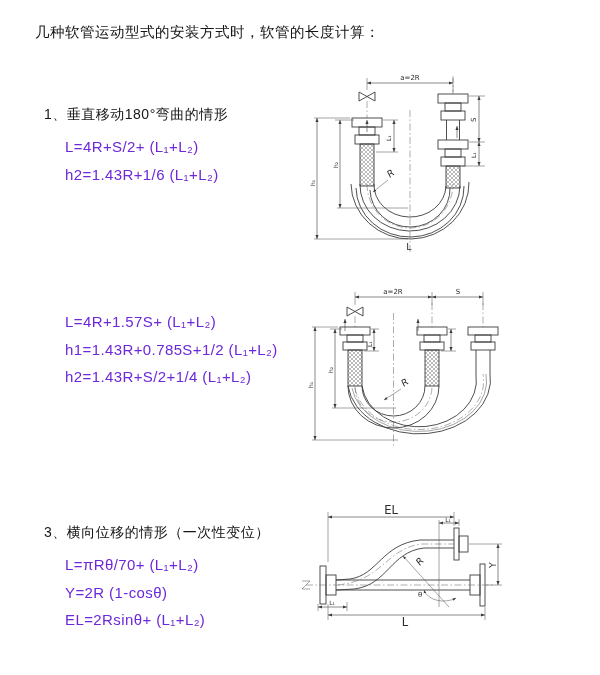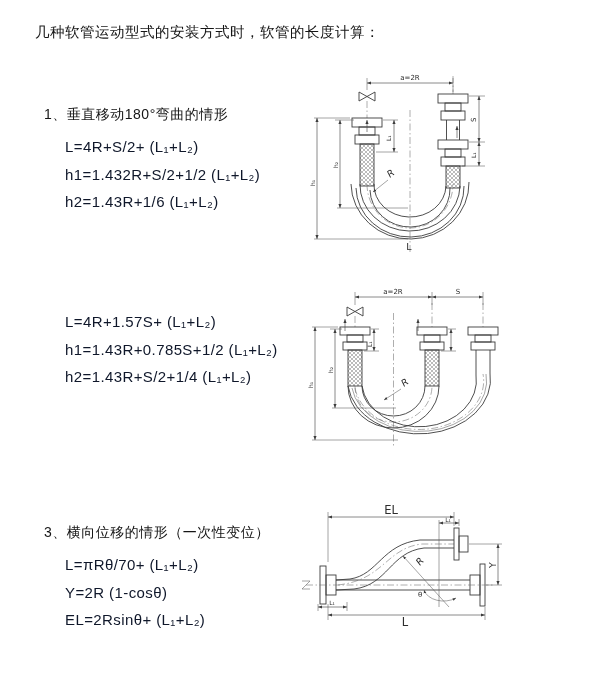--- a/index.html
+++ b/index.html
@@ -1,21 +1,21 @@
 <!DOCTYPE html>
 <html><head>
 <meta charset="utf-8">
 <style>
   html,body{margin:0;padding:0;background:#fff;}
   #page{position:relative;width:516px;height:675px;background:#ffffff;overflow:hidden;
         font-family:"Liberation Sans","DejaVu Sans",sans-serif;color:#1c1c1c;}
   .title{position:absolute;left:35px;top:23px;font-size:14.5px;letter-spacing:0.5px;color:#151515;}
   .sec{position:absolute;left:44px;}
   .sec .heading{font-size:14px;color:#151515;letter-spacing:0.5px;margin:0 0 9px 0;white-space:nowrap;}
-  .sec .formula{font-size:15px;color:#0f172a;line-height:27.5px;margin-left:21px;letter-spacing:0.4px;white-space:nowrap;}
+  .sec .formula{font-size:15px;color:#6d28d9;line-height:27.5px;margin-left:21px;letter-spacing:0.4px;white-space:nowrap;}
   .dwg{position:absolute;}
   
   .ln{stroke:#3c3c3c;stroke-width:0.9;fill:none;}
   .thin{stroke:#5a5a5a;stroke-width:0.55;fill:none;}
   .dim{stroke:#4a4a4a;stroke-width:0.65;fill:none;}
   .cl{stroke:#6a6a6a;stroke-width:0.55;fill:none;stroke-dasharray:7 2.5 1.5 2.5;}
   svg text{fill:#2d2d2d;font-family:"DejaVu Sans",sans-serif;}
   .t6{font-size:6px;}
   .t7{font-size:7px;}
   .t9{font-size:9.5px;}
@@ -25,21 +25,20 @@
 </head>
 <body>
 
 <div id="page">
 
   <div class="title">几种软管运动型式的安装方式时，软管的长度计算：</div>
 
   <div class="sec" style="top:106px">
     <div class="heading">1、垂直移动180°弯曲的情形</div>
     <div class="formula">L=4R+S/2+ (L₁+L₂)</div>
-    <div class="formula">h1=1.432R+S/2+1/2 (L₁+L₂)</div>
     <div class="formula">h2=1.43R+1/6 (L₁+L₂)</div>
   </div>
 
   <div class="sec" style="top:308px">
     <div class="formula">L=4R+1.57S+ (L₁+L₂)</div>
     <div class="formula">h1=1.43R+0.785S+1/2 (L₁+L₂)</div>
     <div class="formula">h2=1.43R+S/2+1/4 (L₁+L₂)</div>
   </div>
 
   <div class="sec" style="top:524px">

